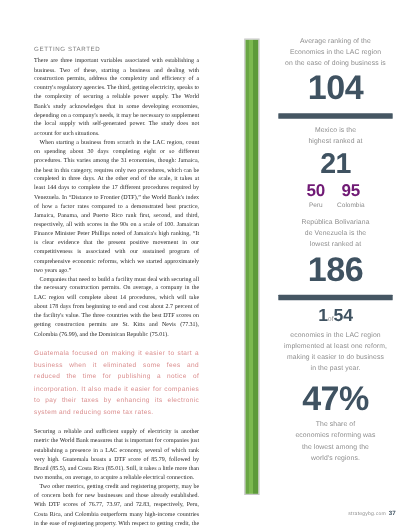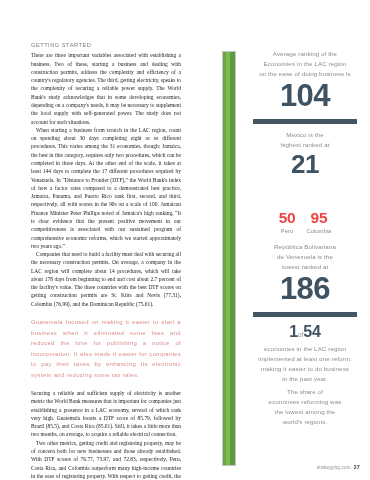--- a/index.html
+++ b/index.html
@@ -56,21 +56,21 @@
     letter-spacing: 0.35px;
     color: #d98b8b;
     text-align: justify;
     margin: 9px 0 9px 0;
   }
 
   
   .info-col {
     position: absolute;
     left: 200px;
-    top: 16px;
+    top: 0;
     width: 170px;
     height: 387px;
   }
 
   .green-bar {
     position: absolute;
     left: 22px;
     top: 35px;
     width: 14px;
     height: 415px;
@@ -122,24 +122,23 @@
   .pair-row {
     display: flex;
     justify-content: center;
     gap: 11px;
     margin-top: 5px;
   }
   .pair-item { text-align: center; }
   .pair-num {
     font-size: 15.5px;
     font-weight: bold;
-    color: #ef4444;
+    color: #701a75;
     line-height: 1.05;
     letter-spacing: -0.2px;
-    margin-top: 28px;
   }
   .pair-lbl {
     font-size: 5.9px;
     color: #8c8c8c;
     line-height: 1.3;
     margin-top: 1px;
   }
 
   .fraction {
     font-size: 16px;
@@ -220,20 +219,21 @@
     </div>
 
     <div class="caption block">República Bolivariana<br>de Venezuela is the<br>lowest ranked at</div>
     <div class="bignum">186</div>
 
     <div class="divider"></div>
 
     <div class="fraction"><span>1</span><span class="of">of</span><span>54</span></div>
     <div class="caption block-tight">economies in the LAC region<br>implemented at least one reform,<br>making it easier to do business<br>in the past year.</div>
 
+    <div class="bignum block">47%</div>
     <div class="caption block-tight">The share of<br>economies reforming was<br>the lowest among the<br>world's regions.</div>
 
   </div>
 </div>
 
 <div class="footer">
   <span>strategybg.com</span><span class="pageno">37</span>
 </div>
 
 </body></html>

